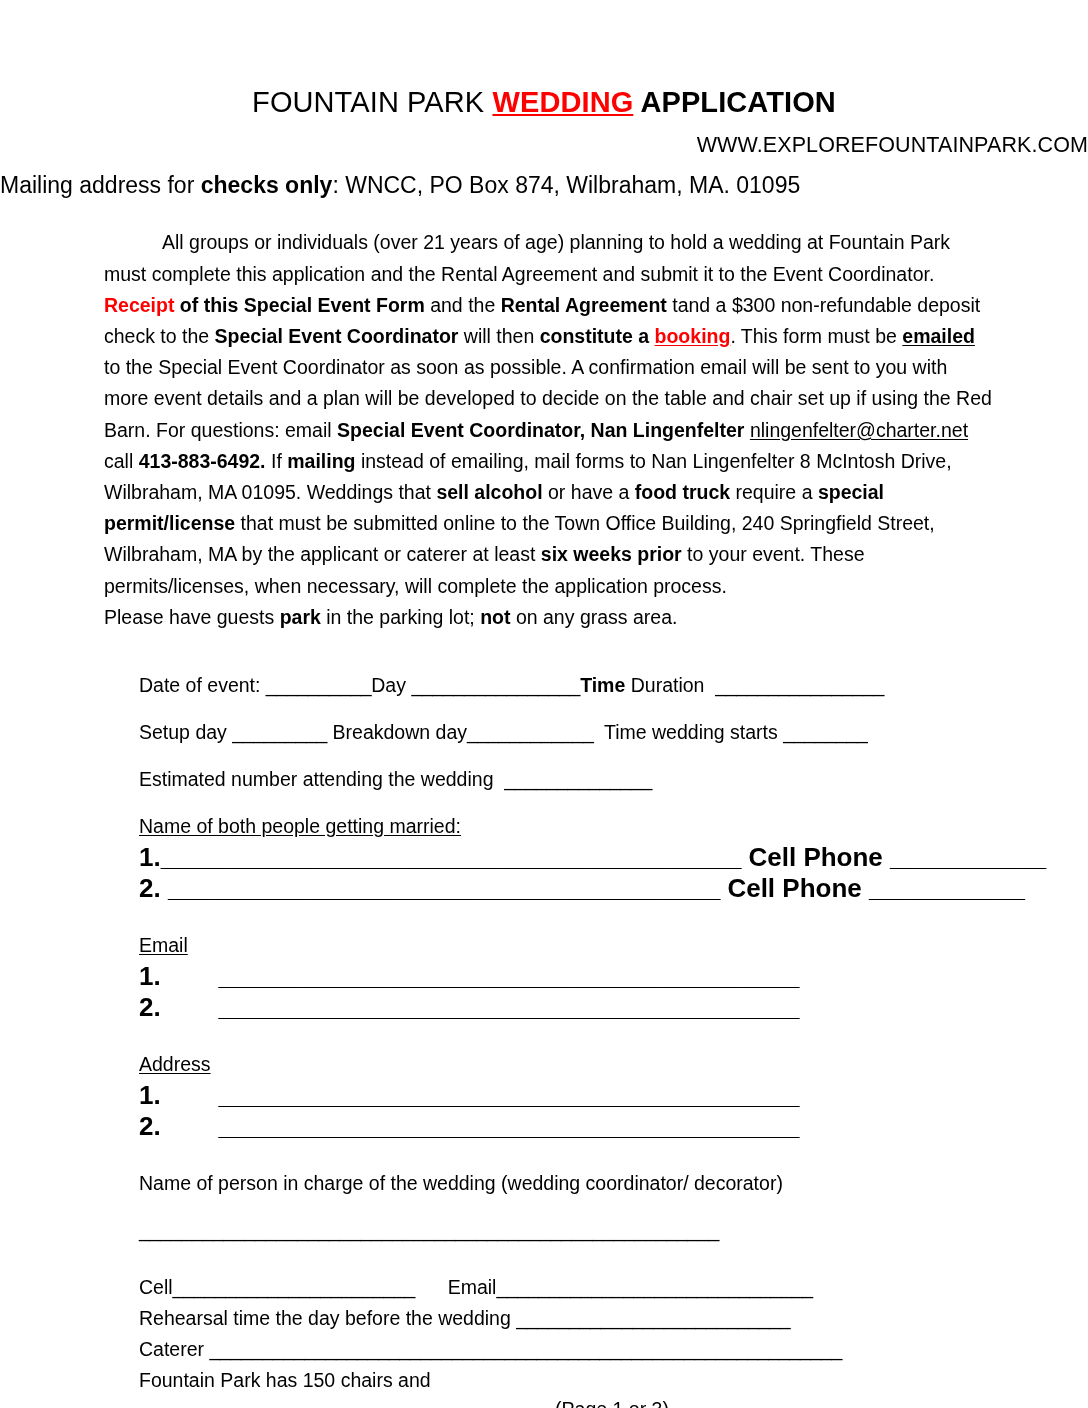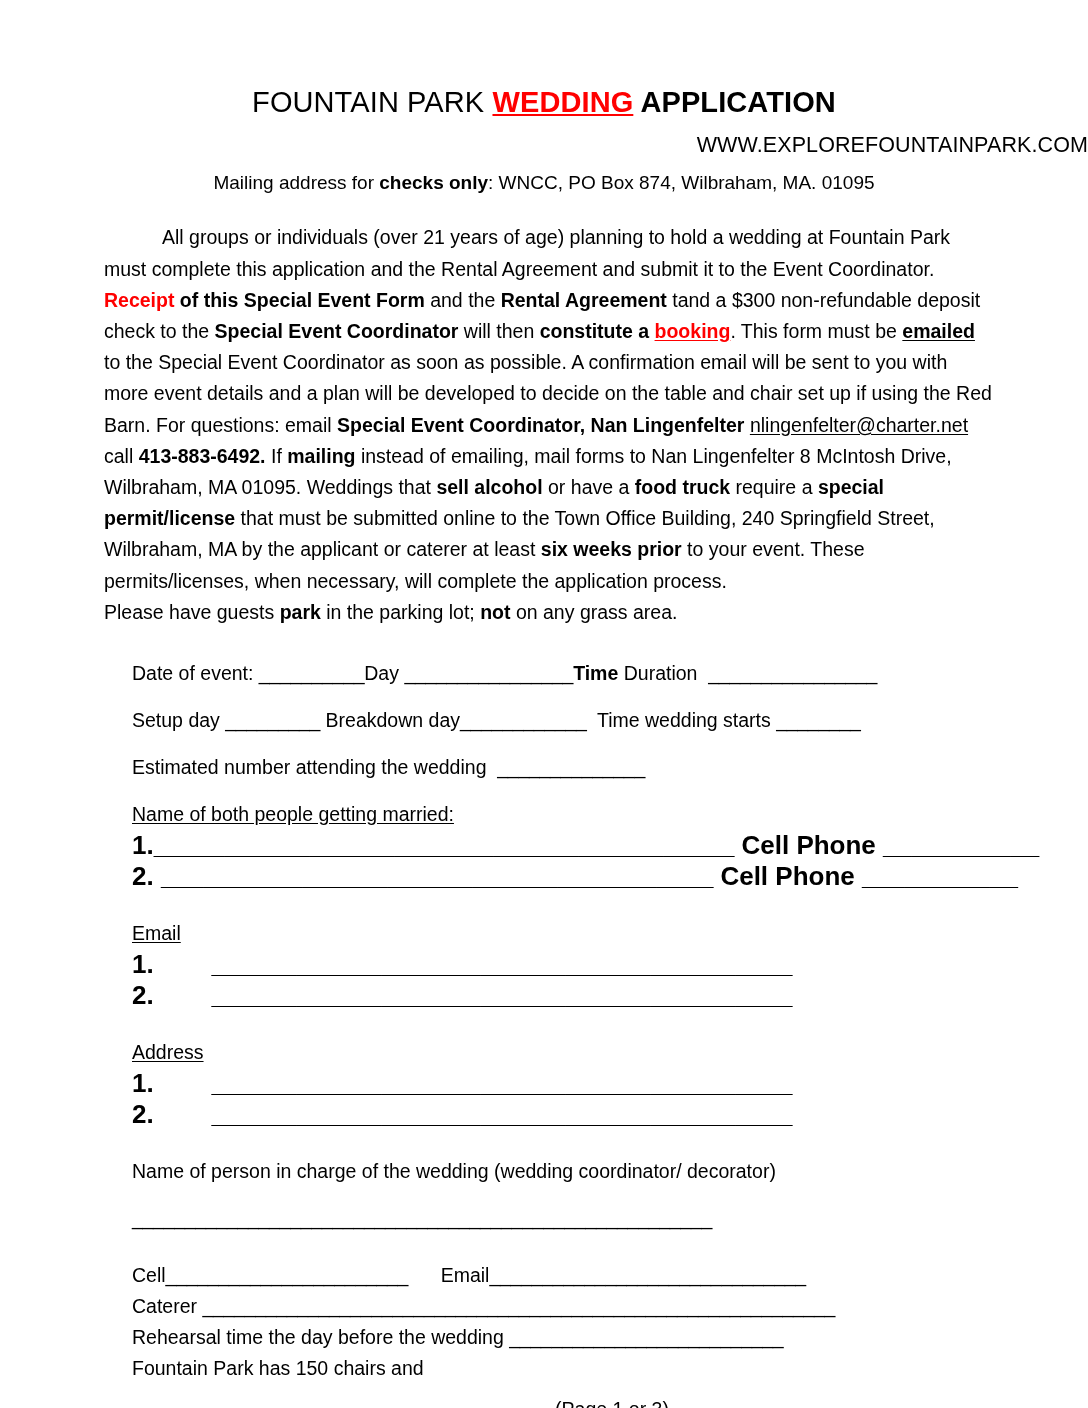--- a/index.html
+++ b/index.html
@@ -41,22 +41,22 @@
   }
 
   .doc-website {
     text-align: right;
     font-size: 21.5px;
     margin: 14px 0 0 0;
     letter-spacing: 0.1px;
   }
 
   .doc-mailing {
-    text-align: center;
-    font-size: 19px;
+    text-align: left;
+    font-size: 23px;
     margin: 14px 0 0 0;
   }
   .doc-mailing b { font-weight: 700; }
 
   
   .body-para {
     margin: 28px 0 0 0;
     padding: 0 96px 0 104px;
     font-size: 19.5px;
     line-height: 31.2px;
@@ -76,21 +76,21 @@
     text-decoration: underline;
     text-underline-offset: 2px;
   }
   .body-para .u {
     text-decoration: underline;
     text-underline-offset: 2px;
   }
 
   
   .form-area {
-    margin: 4px;
+    margin: 11px;
     padding: 0 80px 0 128px;
     font-size: 19.5px;
   }
 
   .frow {
     line-height: 31px;
     white-space: pre;
   }
   .frow b { font-weight: 700; }
 
@@ -181,23 +181,23 @@
     <div class="frow"><span>Name of person in charge of the wedding (wedding coordinator/ decorator)</span></div>
 
     <div class="spacer-sm"></div>
 
     <div class="frow"><span class="blank">_______________________________________________________</span></div>
 
     <div class="spacer-md"></div>
 
     <div class="frow"><span>Cell</span><span class="blank">_______________________</span><span>      </span><span>Email</span><span class="blank">______________________________</span></div>
 
+    <div class="frow"><span>Rehearsal time the day before the wedding </span><span class="blank">__________________________</span></div>
+
     <div class="frow"><span>Caterer </span><span class="blank">____________________________________________________________</span></div>
 
-    <div class="frow"><span>Rehearsal time the day before the wedding </span><span class="blank">__________________________</span></div>
-
     <div class="frow">Fountain Park has 150 chairs and</div>
 
   </div>
 
   <div class="footer"><span>(Page 1 or 3)</span></div>
 
 </div>
 
 </body></html>

